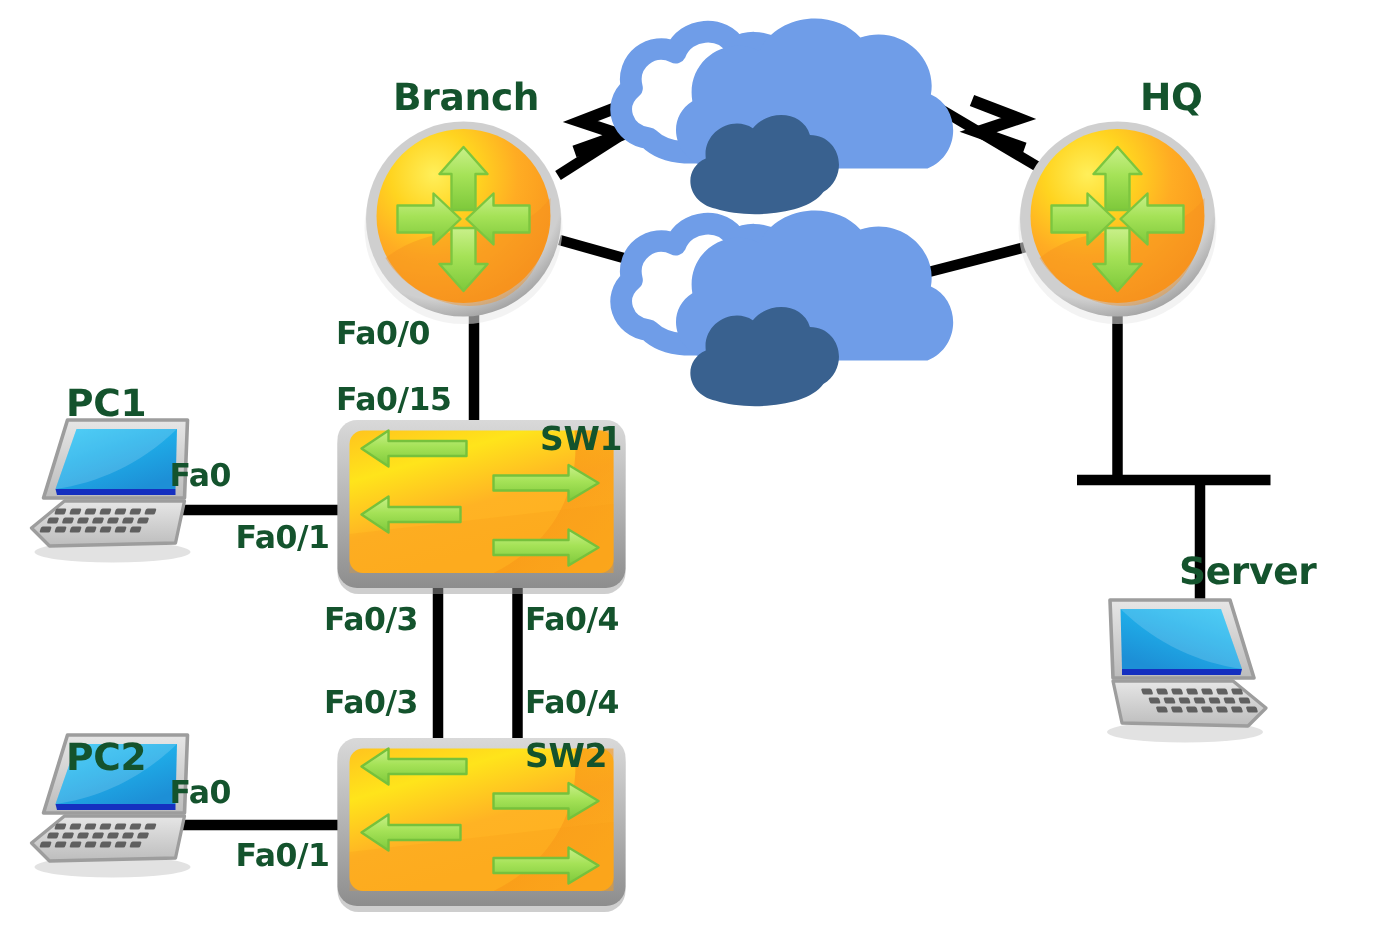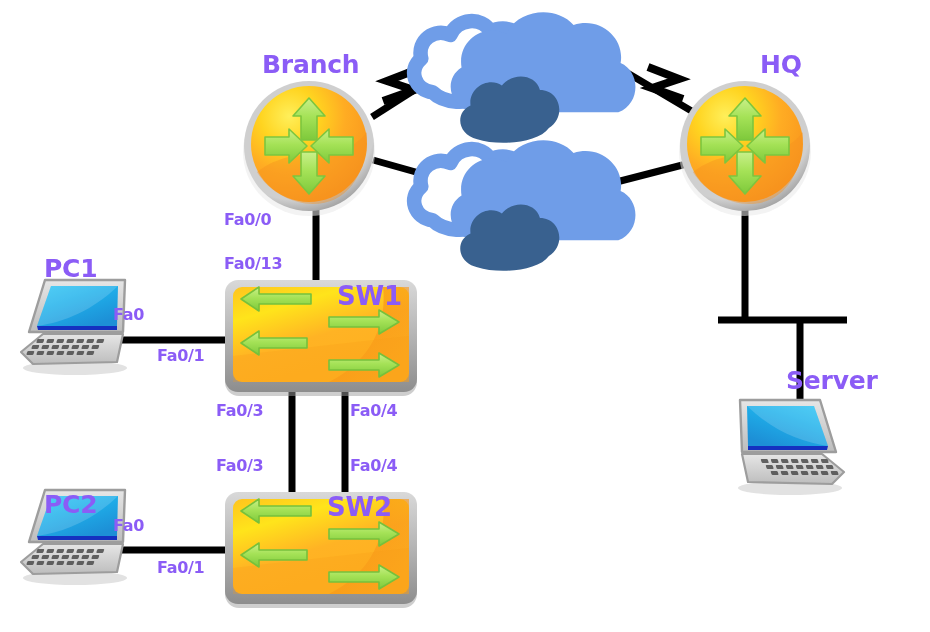--- a/index.html
+++ b/index.html
@@ -19,36 +19,37 @@
     position: absolute;
     left: 0;
     top: 0;
     width: 930px;
     height: 632px;
   }
   .net-label {
     position: absolute;
     font-family: "DejaVu Sans", "Liberation Sans", sans-serif;
     font-weight: bold;
-    color: #8b5cf6;
+    color: #14532d;
     white-space: nowrap;
     line-height: 1;
     user-select: none;
   }
   .label-device {
     font-size: 25px;
     letter-spacing: -0.2px;
   }
   .label-port {
-    font-size: 16px;
+    font-size: 21px;
     letter-spacing: -0.3px;
   }
   .label-ondevice {
-    font-size: 26px;
+    font-size: 22px;
     letter-spacing: -0.2px;
+    margin-left: 23px;
   }
 </style>
 </head>
 <body>
 
 <div id="diagram-root">
 
   <svg id="net-svg" viewBox="0 0 930 632">
     <defs>
 
@@ -250,21 +251,21 @@
       <use href="#laptopIcon" transform="translate(792,448) scale(-1,1)"></use>
     </g>
   </svg>
 
   <div class="net-label label-device" style="left:262px; top:52px;">Branch</div>
 
   <div class="net-label label-device" style="left:760px; top:52px;">HQ</div>
 
   <div class="net-label label-port" style="left:224px; top:212px;">Fa0/0</div>
 
-  <div class="net-label label-port" style="left:224px; top:256px;">Fa0/13</div>
+  <div class="net-label label-port" style="left:224px; top:256px;">Fa0/15</div>
 
   <div class="net-label label-device" style="left:44px; top:256px;">PC1</div>
 
   <div class="net-label label-port" style="left:113px; top:307px;">Fa0</div>
 
   <div class="net-label label-port" style="left:157px; top:348px;">Fa0/1</div>
 
   <div class="net-label label-ondevice" style="left:337px; top:283px;">SW1</div>
 
   <div class="net-label label-port" style="left:216px; top:403px;">Fa0/3</div>

